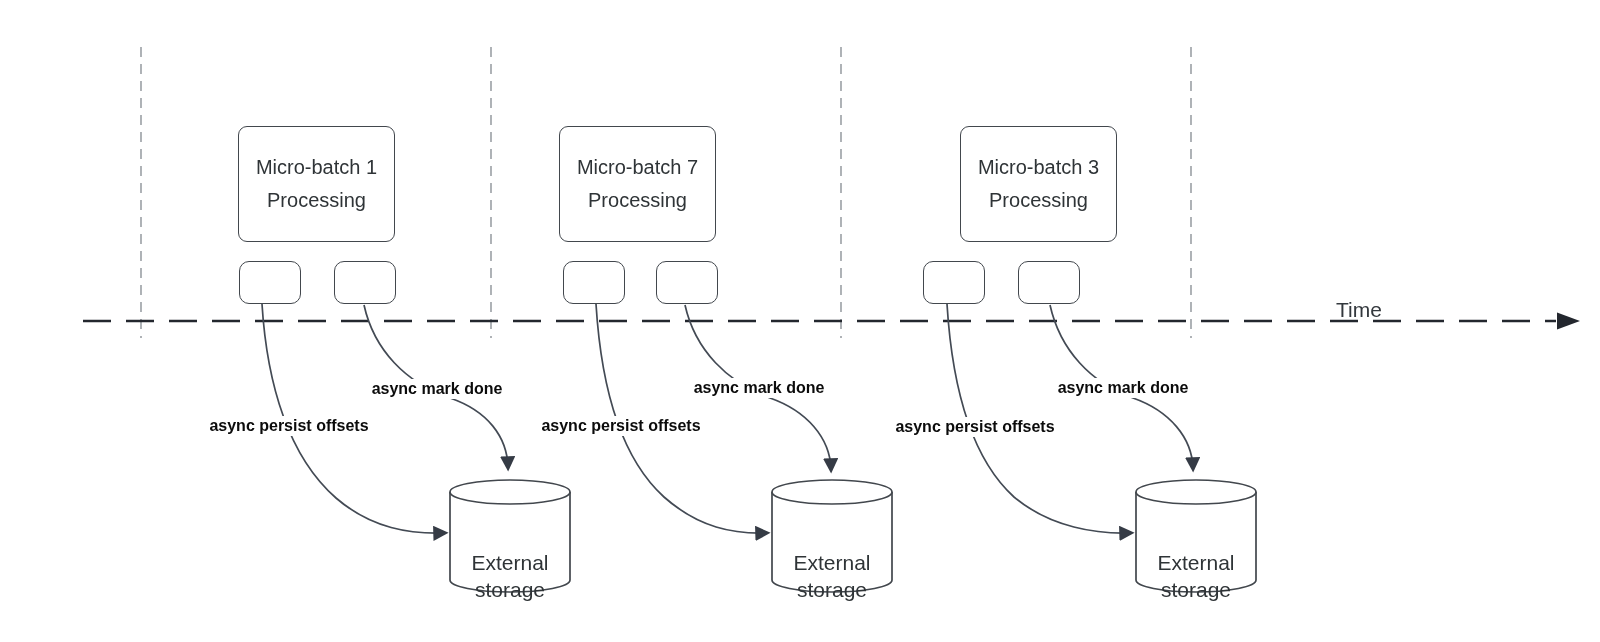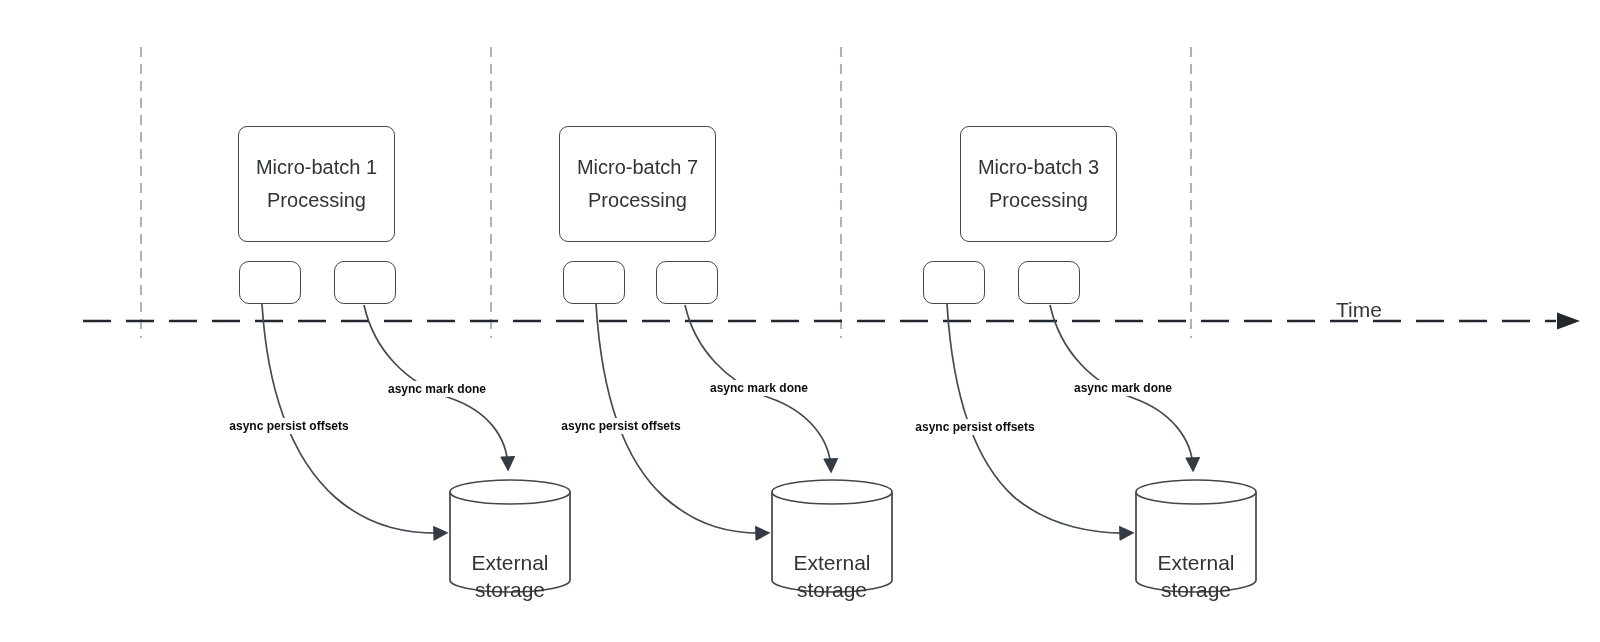--- a/index.html
+++ b/index.html
@@ -45,21 +45,21 @@
     position:absolute;width:120px;top:514px;
     text-align:center;font-size:21px;line-height:27px;color:var(--node-text);
     white-space:pre-line;
     margin-top:35px;
   }
   .edge-label{
     position:absolute;
     transform:translate(-50%,-50%);
     background:#ffffff;
     padding:1px 3px;
-    font-size:12px;font-weight:bold;color:var(--label-text);
+    font-size:16px;font-weight:bold;color:var(--label-text);
     white-space:nowrap;
   }
   .time-label{
     position:absolute;left:1336px;top:260px;width:100px;
     text-align:left;font-size:21px;color:#33383d;margin-top:38px;
   }
 </style>
 </head>
 <body>
 

